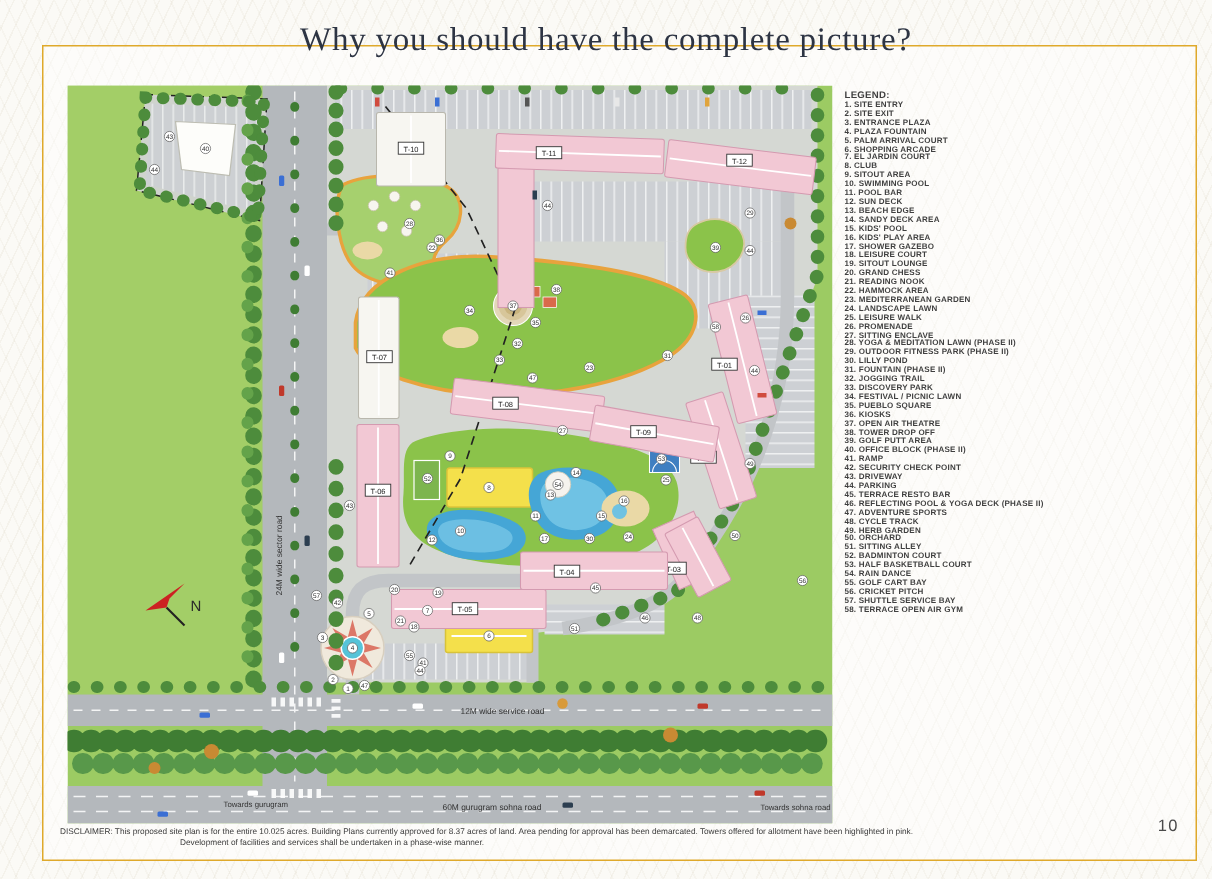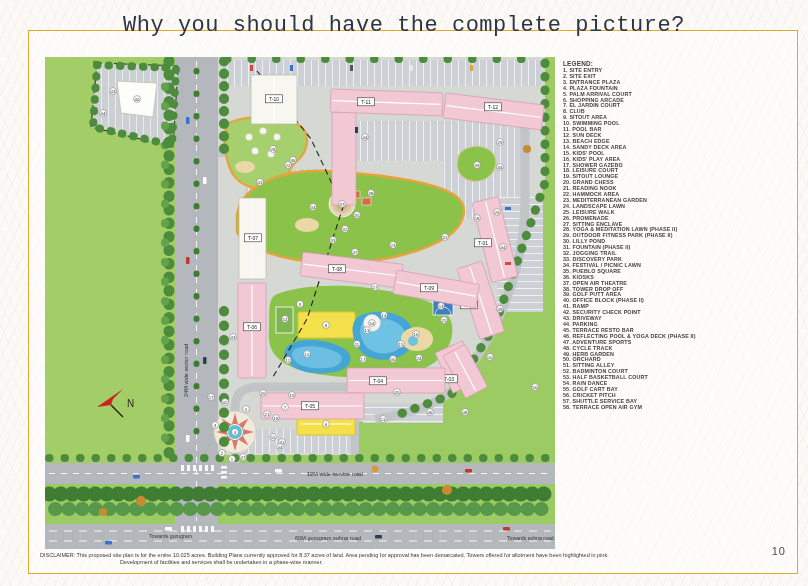--- a/index.html
+++ b/index.html
@@ -10,21 +10,21 @@
       repeating-linear-gradient(115deg, rgba(205,195,170,.14) 0 1px, transparent 1px 8px),
       repeating-linear-gradient(65deg, rgba(205,195,170,.10) 0 1px, transparent 1px 10px);
     font-family:"Liberation Sans", sans-serif;
   }
   .gold-frame{
     position:absolute;left:28px;top:30px;width:768px;height:542px;
     border:1.5px solid #dfa92b;pointer-events:none;background:rgba(255,255,255,.45);
   }
   .page-title{
     position:absolute;left:0;top:13px;width:808px;text-align:center;
-    font-family:Liberation Mono, monospace;font-size:22px;color:#2d3443;letter-spacing:.5px;
+    font-family:Liberation Serif, serif;font-size:22px;color:#2d3443;letter-spacing:.5px;
   }
   .map-wrap{position:absolute;left:45px;top:57px;width:510px;height:492px;}
   .legend{position:absolute;left:563px;top:60px;width:228px;color:#3f3f3f;}
   .legend-heading{font-size:6.4px;font-weight:bold;line-height:8px;letter-spacing:.2px;}
   .legend-item{font-size:5.35px;font-weight:bold;line-height:5.9px;letter-spacing:.15px;white-space:nowrap;}
   .disclaimer{position:absolute;left:40px;top:552px;width:740px;font-size:5.5px;line-height:7px;color:#3a3a3a;}
   .disclaimer .l2{margin-left:80px;}
   .page-number{position:absolute;top:545px;right:22px;font-size:11px;color:#4a4a4a;letter-spacing:1px;}
   svg text{font-family:"Liberation Sans", sans-serif;}
 </style>

